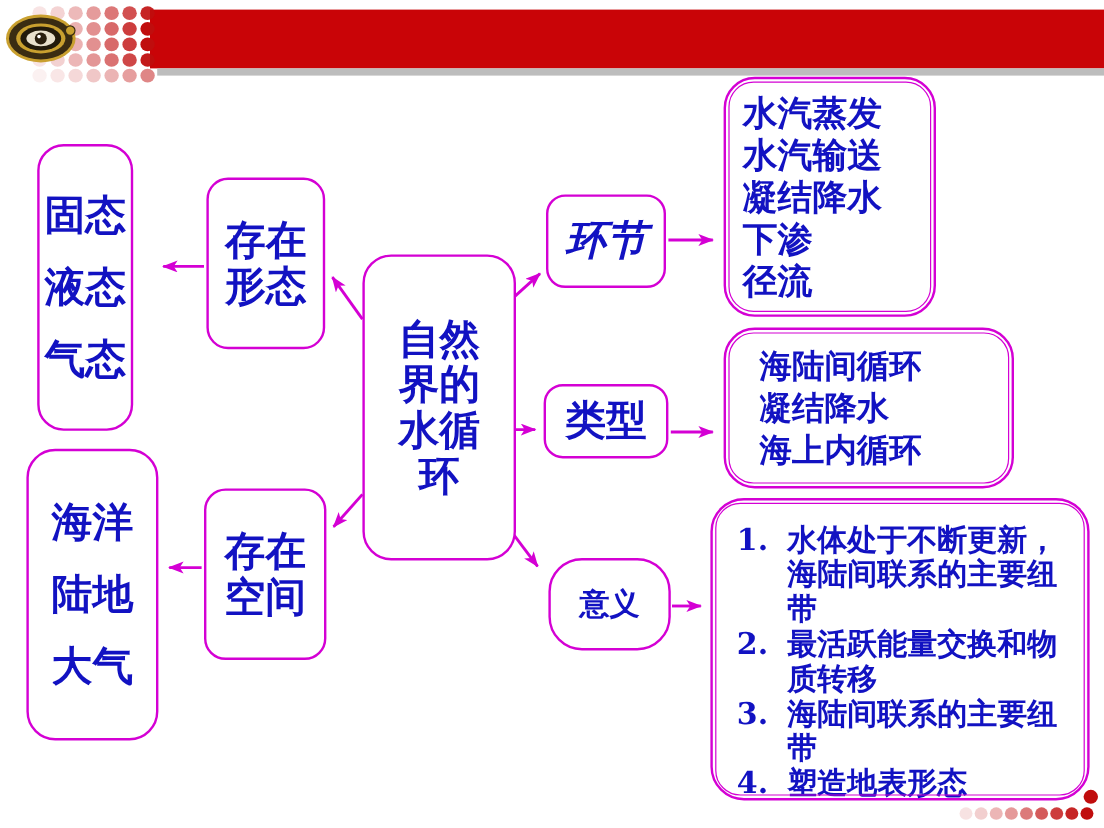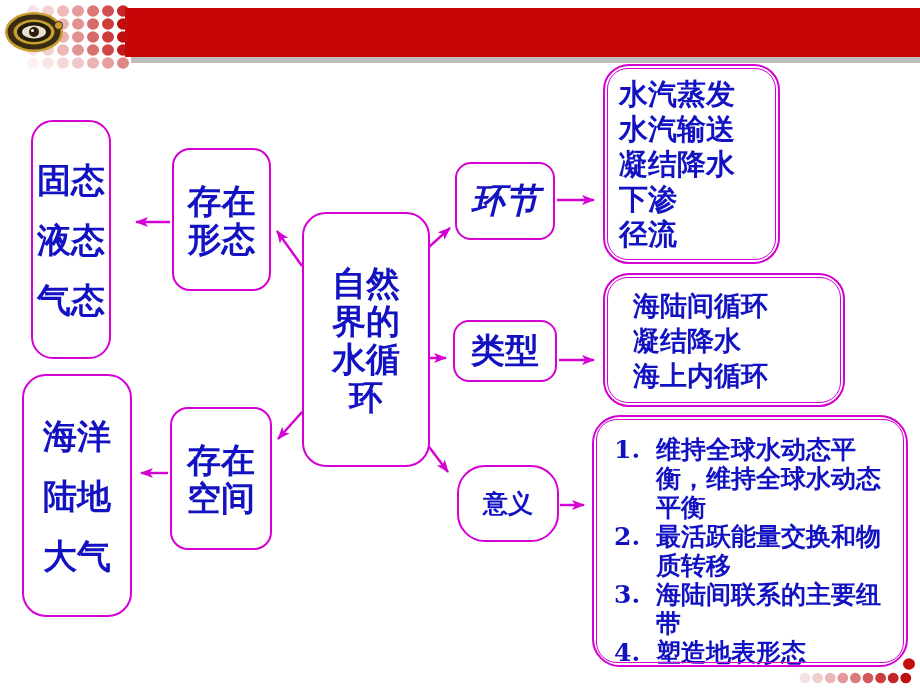--- a/index.html
+++ b/index.html
@@ -175,21 +175,21 @@
     <div>海上内循环</div>
   </div>
 
   <div id="box-sig-label" class="box">
     <div>意义</div>
   </div>
 
   <div id="box-sig-list" class="box dbl">
     <div class="sig-item">
       <span>1.</span>
-      <span>维持全球水动态平衡，维持全球水动态平衡</span>
+      <span>水体处于不断更新，海陆间联系的主要纽带</span>
     </div>
     <div class="sig-item">
       <span>2.</span>
       <span>最活跃能量交换和物质转移</span>
     </div>
     <div class="sig-item">
       <span>3.</span>
       <span>海陆间联系的主要纽带</span>
     </div>
     <div class="sig-item">

